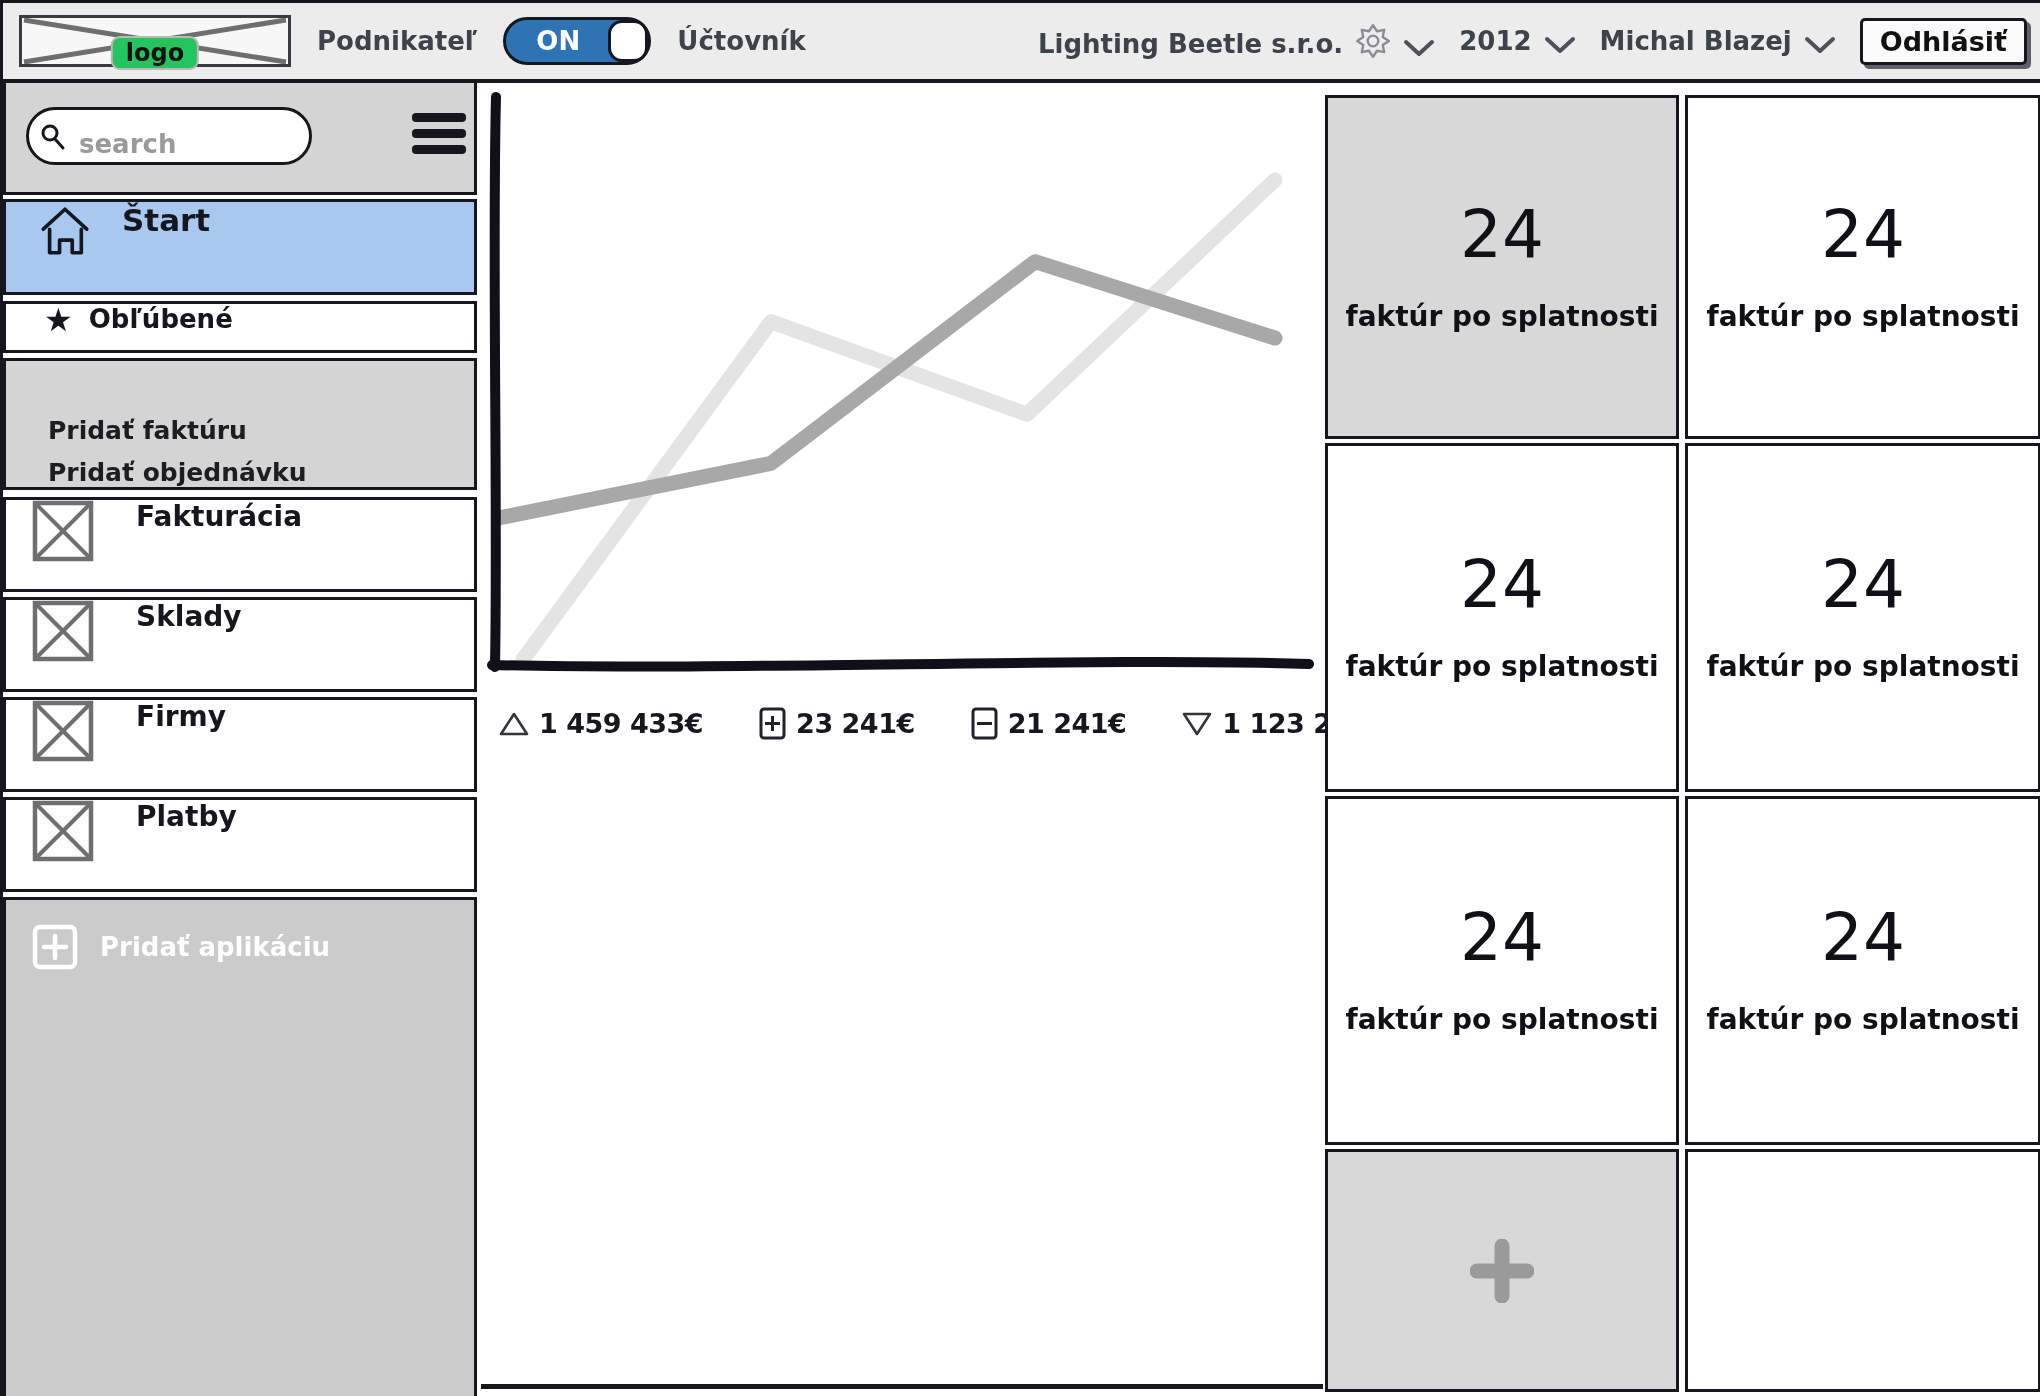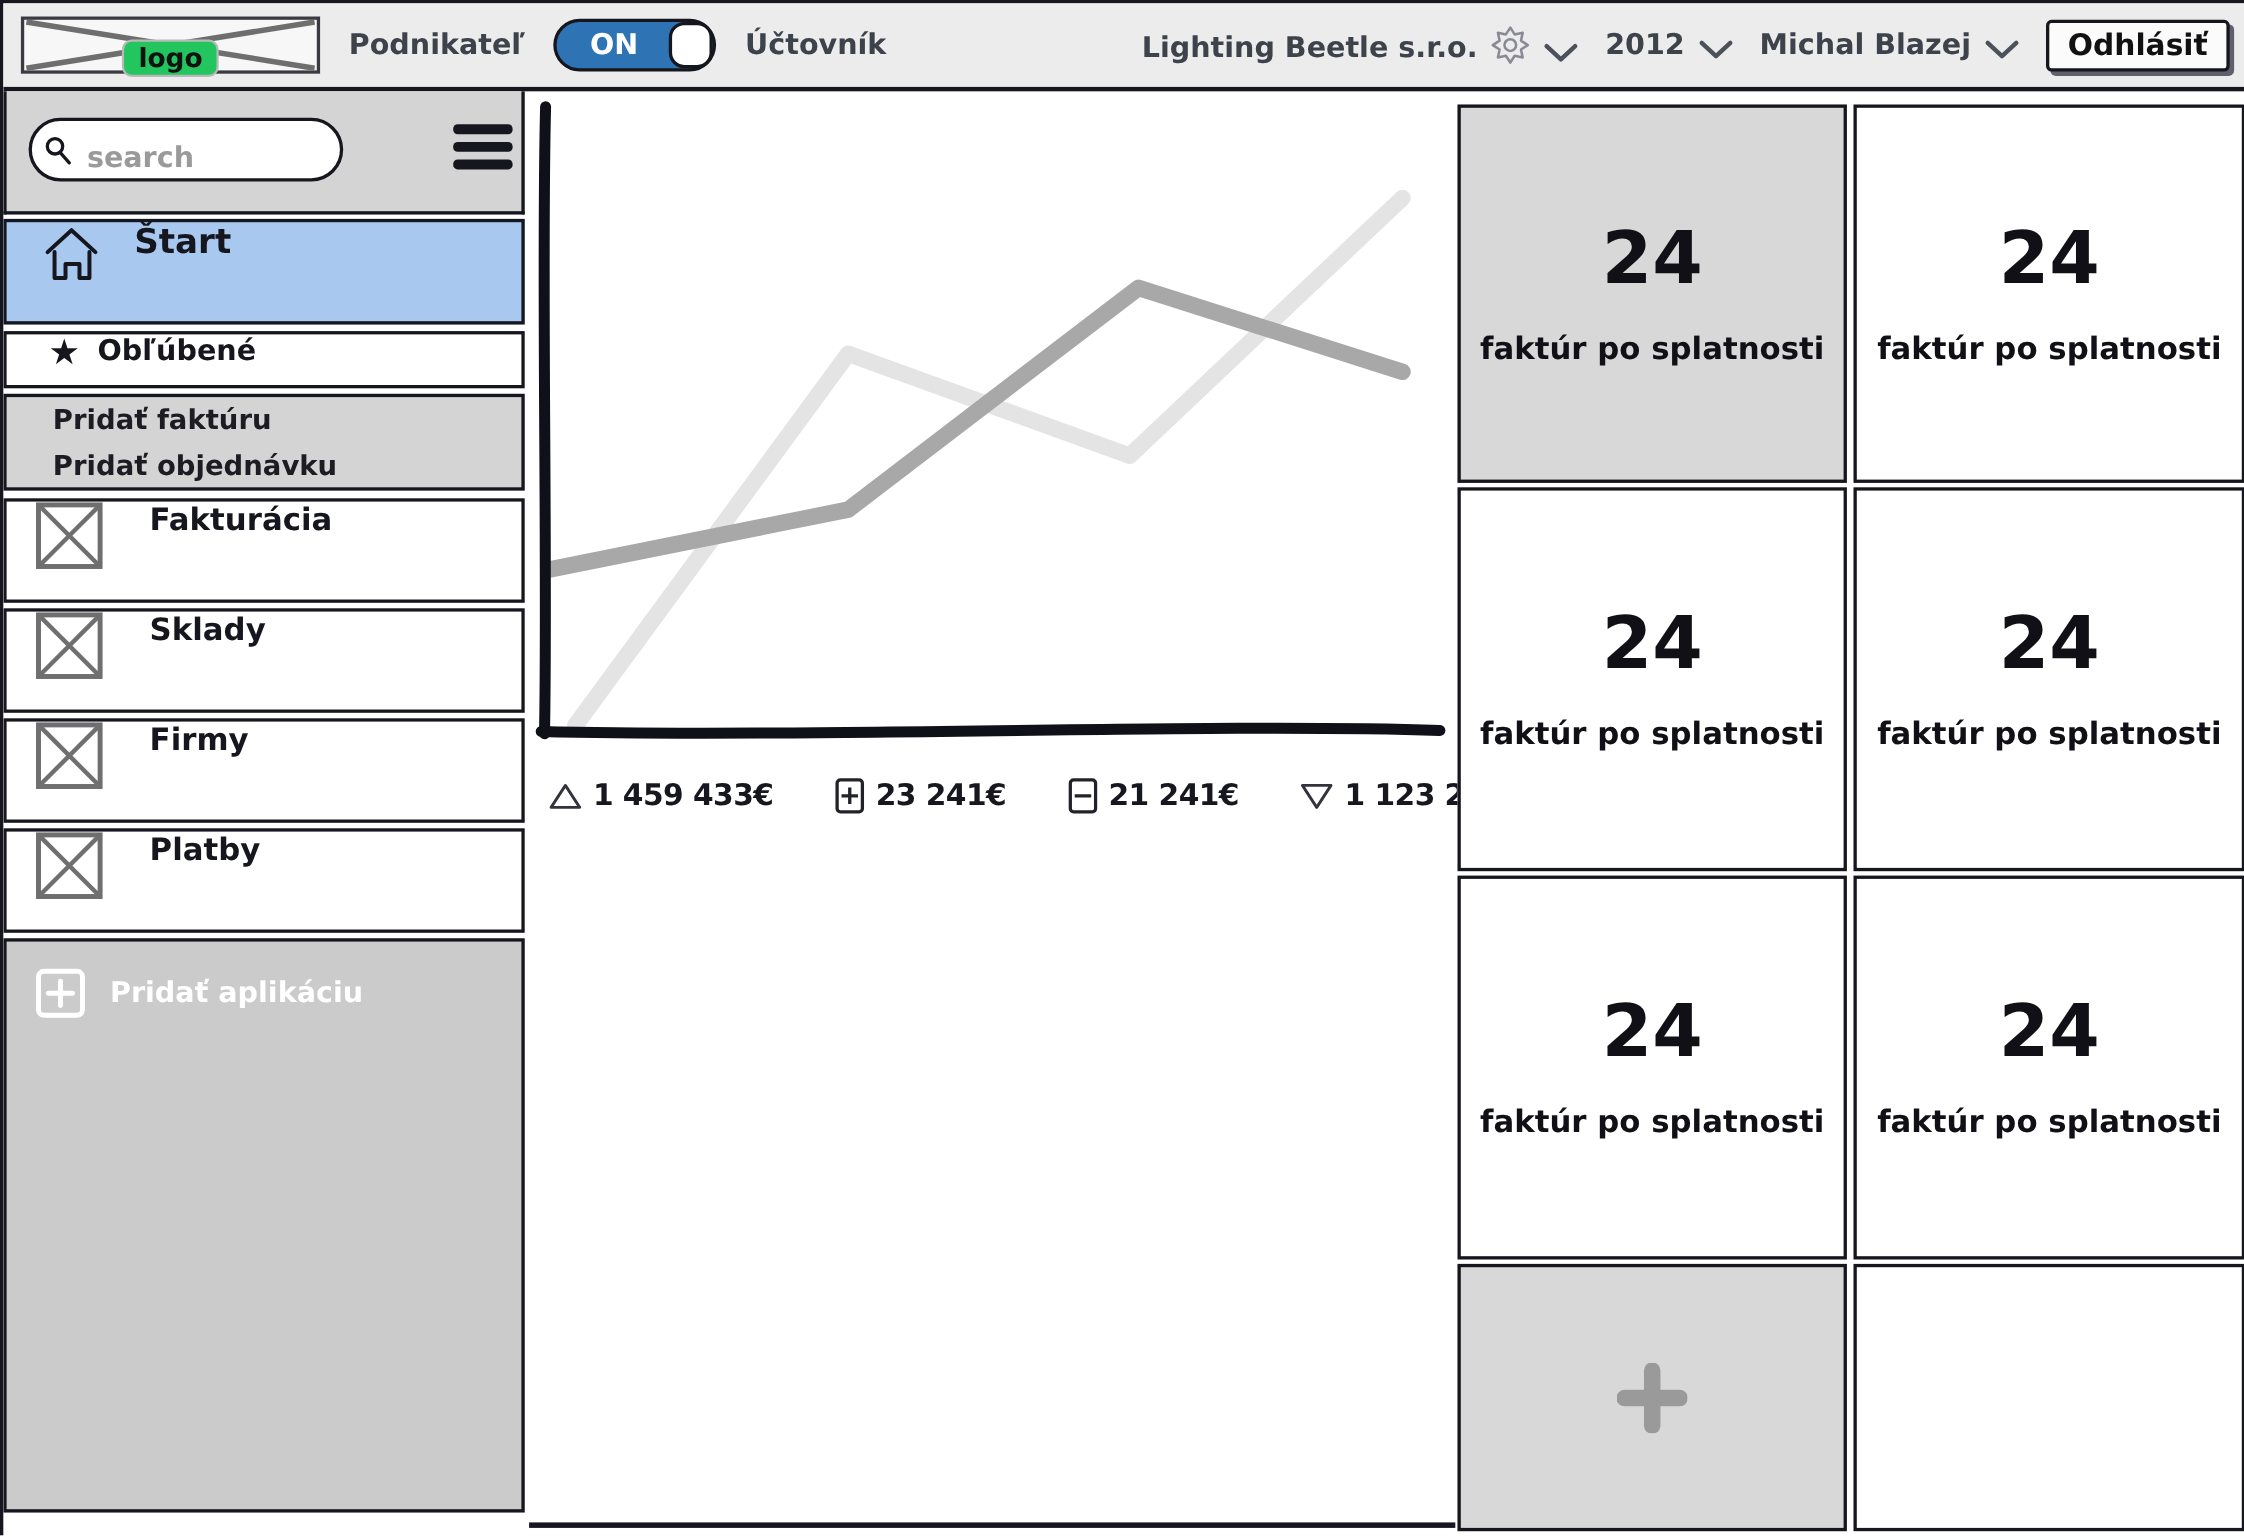--- a/index.html
+++ b/index.html
@@ -58,22 +58,22 @@
   .search-glyph { position:absolute; left:13px; top:15px; pointer-events:none; }
   .hamburger { position:absolute; right:8px; top:30px; width:54px; cursor:pointer; }
   .hamburger div { height:9px; background:#16161e; border-radius:4px; margin-bottom:7px; }
   .side-row { border:3px solid #16161e; display:flex; align-items:flex-start; }
   .row-start { height:96px; background:#a9c8ef; margin-bottom:6px; padding-left:30px; gap:28px; }
   .row-start .lbl { font-size:31px; font-weight:bold; }
   .row-fav { height:52px; background:#fff; margin-bottom:5px; padding-left:38px; gap:16px; }
   .row-fav .lbl { font-size:26px; font-weight:bold; }
   .star { font-size:32px; line-height:1; color:#16161e; }
   .quick-sec {
-    height:88px; background:#d4d4d4; border:3px solid #16161e; margin-bottom:7px;
-    display:flex; flex-direction:column; justify-content:center; gap:13px; padding-left:42px;
+    height:132px; background:#d4d4d4; border:3px solid #16161e; margin-bottom:7px;
+    display:flex; flex-direction:column; justify-content:flex-end; gap:13px; padding-left:42px;
   }
   .quick-item { font-size:25px; font-weight:600; color:#1c1c22; cursor:pointer; width:max-content; }
   .nav-row { height:95px; background:#fff; margin-bottom:5px; padding-left:26px; gap:42px; cursor:pointer; }
   .nav-row .lbl { font-size:28px; font-weight:bold; }
   .add-app-sec {
     height:522px; background:#cbcbcb; border:3px solid #16161e;
     padding:24px 0 0 26px;
     text-align:center;
   }
   .add-app-inner { display:flex; align-items:center; gap:22px; cursor:pointer; width:max-content; }
@@ -90,21 +90,21 @@
   .cards {
     position:absolute; left:1322px; top:92px;
     display:grid; grid-template-columns:354px 356px; grid-template-rows:344px 349px 349px 243px;
     gap:4px 6px;
   }
   .card {
     border:3px solid #16161e; background:#fff; cursor:pointer;
     display:flex; flex-direction:column; align-items:center; justify-content:center; gap:32px;
   }
   .card.gray { background:#d8d8d8; }
-  .card-value { font-size:66px; font-weight:bold; color:#101016; line-height:1; }
+  .card-value { font-size:66px; font-weight:normal; color:#101016; line-height:1; }
   .card-label { font-size:28px; font-weight:bold; color:#101016; }
   .card.empty { cursor:default; }
 </style>
 </head>
 <body>
 
 <div class="page">
 
   <div class="topbar">
     <div class="logo-box">

